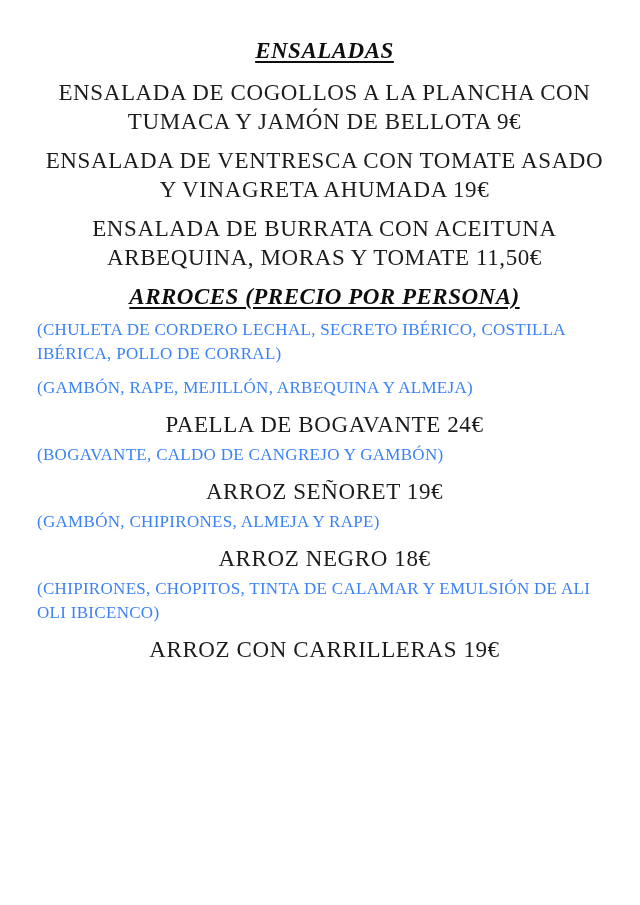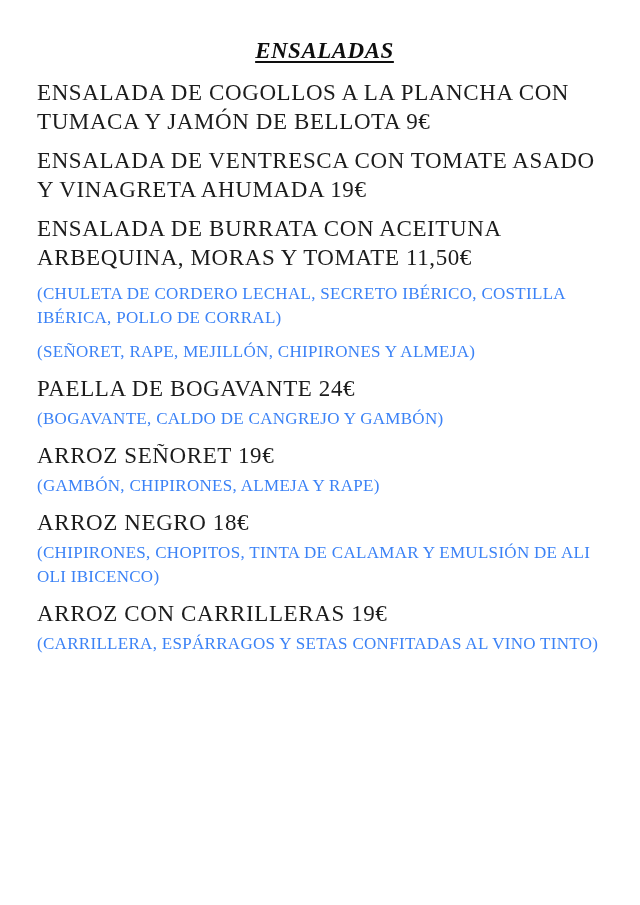--- a/index.html
+++ b/index.html
@@ -36,20 +36,21 @@
   .menu-item {
     margin: 0 0 10px 0;
   }
   .item-name {
     margin: 0;
     font-size: 23px;
     line-height: 29px;
     letter-spacing: 0.6px;
     font-weight: 400;
     color: #1c1c1c;
+    text-align: center;
   }
   .item-desc {
     margin: 4px 0 0 0;
     font-size: 17px;
     line-height: 24px;
     letter-spacing: 0.3px;
     font-weight: 400;
     color: #3b82f6;
   }
 </style>
@@ -68,43 +69,43 @@
     <div class="menu-item">
       <p class="item-name">ENSALADA DE VENTRESCA CON TOMATE ASADO Y VINAGRETA AHUMADA 19€</p>
     </div>
 
     <div class="menu-item">
       <p class="item-name">ENSALADA DE BURRATA CON ACEITUNA ARBEQUINA, MORAS Y TOMATE 11,50€</p>
     </div>
   </section>
 
   <section>
+    <h2 class="section-title tight">ARROCES (PRECIO POR PERSONA)</h2>
 
     <div class="menu-item">
       <p class="item-desc">(CHULETA DE CORDERO LECHAL, SECRETO IBÉRICO, COSTILLA IBÉRICA, POLLO DE CORRAL)</p>
     </div>
 
     <div class="menu-item">
-      <p class="item-desc">(SEÑORET, RAPE, MEJILLÓN, CHIPIRONES Y ALMEJA)</p>
+      <p class="item-desc">(GAMBÓN, RAPE, MEJILLÓN, ARBEQUINA Y ALMEJA)</p>
     </div>
 
     <div class="menu-item">
       <p class="item-name">PAELLA DE BOGAVANTE 24€</p>
       <p class="item-desc">(BOGAVANTE, CALDO DE CANGREJO Y GAMBÓN)</p>
     </div>
 
     <div class="menu-item">
       <p class="item-name">ARROZ SEÑORET 19€</p>
       <p class="item-desc">(GAMBÓN, CHIPIRONES, ALMEJA Y RAPE)</p>
     </div>
 
     <div class="menu-item">
       <p class="item-name">ARROZ NEGRO 18€</p>
       <p class="item-desc">(CHIPIRONES, CHOPITOS, TINTA DE CALAMAR Y EMULSIÓN DE ALI OLI IBICENCO)</p>
     </div>
 
     <div class="menu-item">
       <p class="item-name">ARROZ CON CARRILLERAS 19€</p>
-      <p class="item-desc">(CARRILLERA, ESPÁRRAGOS Y SETAS CONFITADAS AL VINO TINTO)</p>
     </div>
   </section>
 
 </main>
 
 </body></html>

